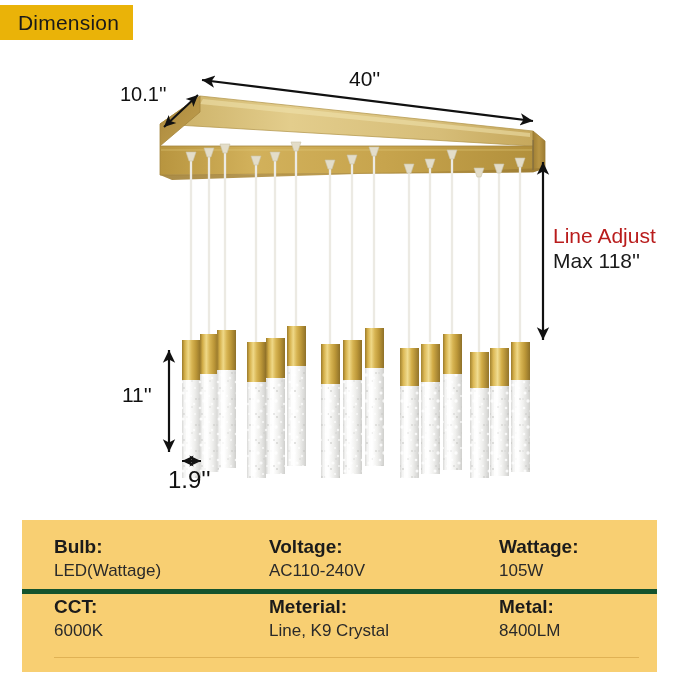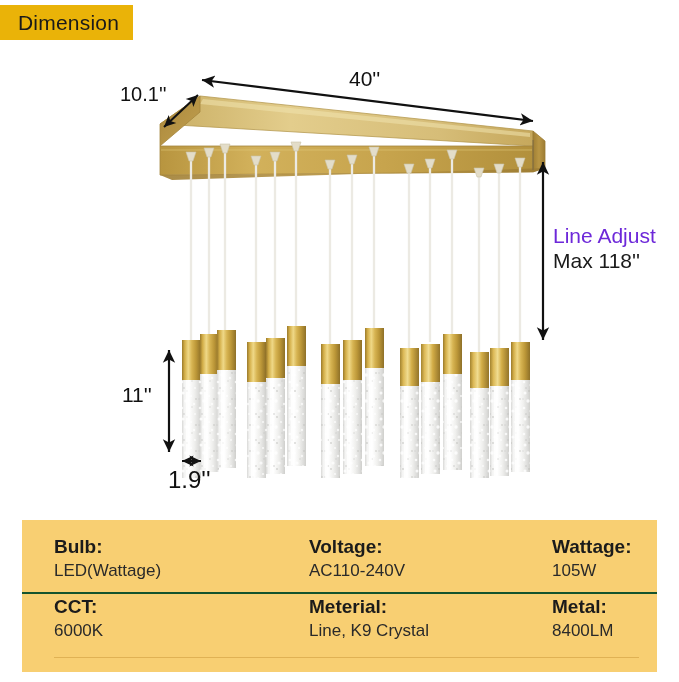--- a/index.html
+++ b/index.html
@@ -57,21 +57,21 @@
 
   #label-line-adjust {
     position: absolute;
     left: 553px;
     top: 223px;
     white-space: nowrap;
   }
   #label-line-adjust .la-top {
     display: block;
     font-size: 21px;
-    color: #6d28d9;
+    color: #b91c1c;
     line-height: 25px;
   }
   #label-line-adjust .la-bottom {
     display: block;
     font-size: 21px;
     color: #1a1a1a;
     line-height: 25px;
   }
 
   
@@ -85,28 +85,28 @@
     box-sizing: border-box;
     padding: 14px 0 0 0;
   }
   .spec-row {
     display: flex;
     height: 60px;
     padding: 0 18px 0 32px;
     box-sizing: border-box;
   }
   .spec-row.divided {
-    border-bottom: 2px solid #14532d;
+    border-bottom: 5px solid #14532d;
   }
   .spec-cell {
     flex: 0 0 auto;
   }
   .spec-cell.c1 { width: 215px; }
-  .spec-cell.c2 { width: 230px; margin-left: 40px; }
-  .spec-cell.c3 { width: 160px; margin-left: 13px; }
+  .spec-cell.c2 { width: 230px; }
+  .spec-cell.c3 { width: 160px; }
   .spec-key {
     font-size: 19px;
     font-weight: bold;
     color: #1b1b1b;
     line-height: 25px;
   }
   .spec-val {
     font-size: 17px;
     color: #2a2a2a;
     line-height: 24px;

